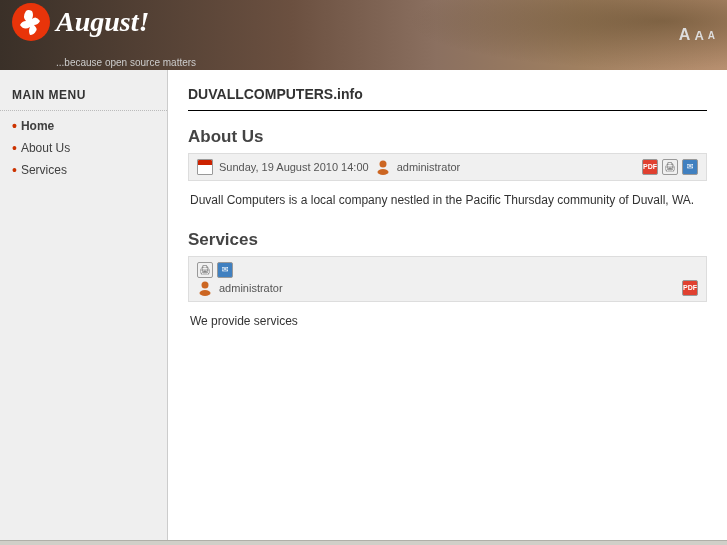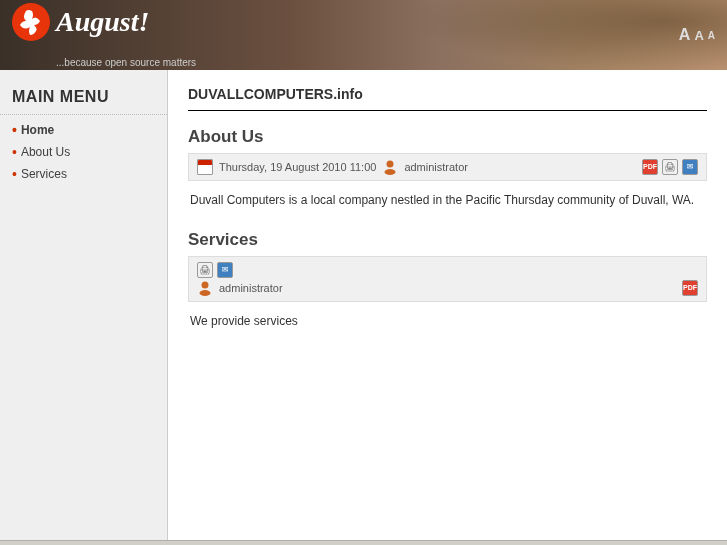--- a/index.html
+++ b/index.html
@@ -82,21 +82,21 @@
 
     
     #sidebar {
       width: 168px;
       background: #efefef;
       border-right: 1px solid #ccc;
       padding: 12px 0;
       flex-shrink: 0;
     }
     .sidebar-title {
-      font-size: 16px;
+      font-size: 12px;
       font-weight: bold;
       color: #333;
       padding: 6px 12px 8px 12px;
       text-transform: uppercase;
       letter-spacing: 0.5px;
     }
     .sidebar-divider {
       border: none;
       border-top: 1px dotted #bbb;
       margin: 0 0 4px 0;
@@ -294,21 +294,21 @@
     </div>
   </div>
 
   <div id="content">
     <div class="site-title">DUVALLCOMPUTERS.info</div>
 
     <div class="article-title">About Us</div>
     <div class="article-meta">
       <div class="article-meta-left">
         <span class="cal-icon"></span>
-        <span>Thursday, 19 August 2010 11:00</span>
+        <span>Sunday, 19 August 2010 14:00</span>
 
         <svg width="16" height="16" viewBox="0 0 16 16" style="vertical-align:middle">
           <circle cx="8" cy="5" r="3.5" fill="#cc6622"></circle>
           <ellipse cx="8" cy="13" rx="5.5" ry="3" fill="#cc6622"></ellipse>
         </svg>
         <span>administrator</span>
       </div>
       <div class="article-meta-right">
         <span class="action-icon pdf-icon" title="PDF">PDF</span>
         <span class="action-icon print-icon" title="Print">🖨</span>

